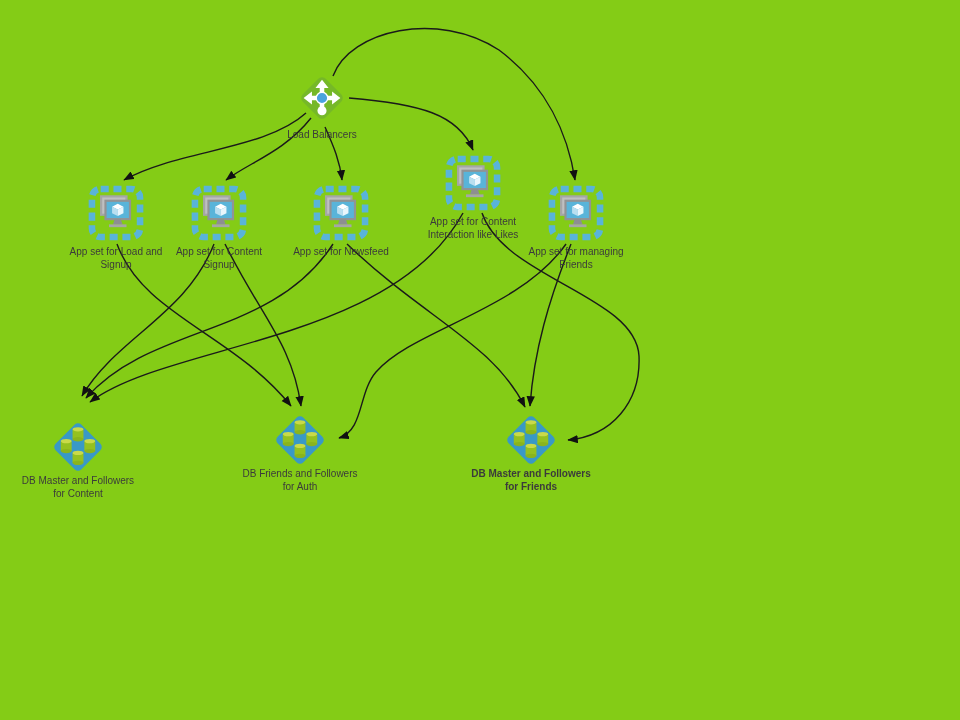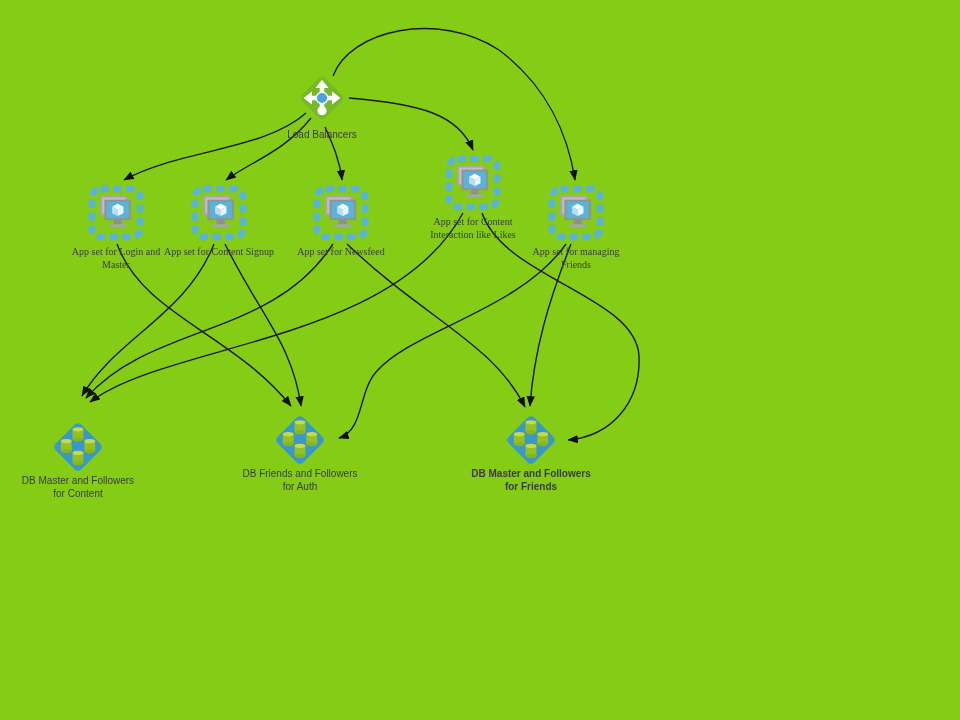--- a/index.html
+++ b/index.html
@@ -8,21 +8,21 @@
     font-family:"Liberation Sans", sans-serif;overflow:hidden;padding-left:16px;
   }
   #edges{position:absolute;left:0;top:0;z-index:1;}
   .node{position:absolute;z-index:2;text-align:center;}
   .node .icon{display:block;margin:0 auto;}
   .nlabel{
     position:absolute;left:50%;transform:translateX(-50%);
     font-size:10px;line-height:1.32;color:#3b3b3b;white-space:normal;
   }
   .lb-label{top:58px;width:90px;}
-  .app-label{top:60px;width:116px;font-family:Liberation Serif, serif;}
+  .app-label{top:60px;width:116px;}
   .db-label{top:56px;width:122px;}
 </style>
 </head>
 <body>
 
 <div id="canvas">
 
   <svg width="0" height="0" style="position:absolute" aria-hidden="true">
     <defs>
       <marker id="arrow" markerWidth="9" markerHeight="8" refX="7" refY="3" orient="auto">
@@ -88,21 +88,21 @@
     <svg class="icon" width="56" height="56">
         <use href="#sym-lb"></use>
       </svg>
     <div class="nlabel lb-label">Load Balancers</div>
   </div>
 
   <div class="node" style="left:88px;top:185px;width:56px;">
     <svg class="icon" width="56" height="56">
         <use href="#sym-appset"></use>
       </svg>
-    <div class="nlabel app-label">App set for Login and Master</div>
+    <div class="nlabel app-label">App set for Load and Signup</div>
   </div>
 
   <div class="node" style="left:191px;top:185px;width:56px;">
     <svg class="icon" width="56" height="56">
         <use href="#sym-appset"></use>
       </svg>
     <div class="nlabel app-label">App set for Content Signup</div>
   </div>
 
   <div class="node" style="left:313px;top:185px;width:56px;">

